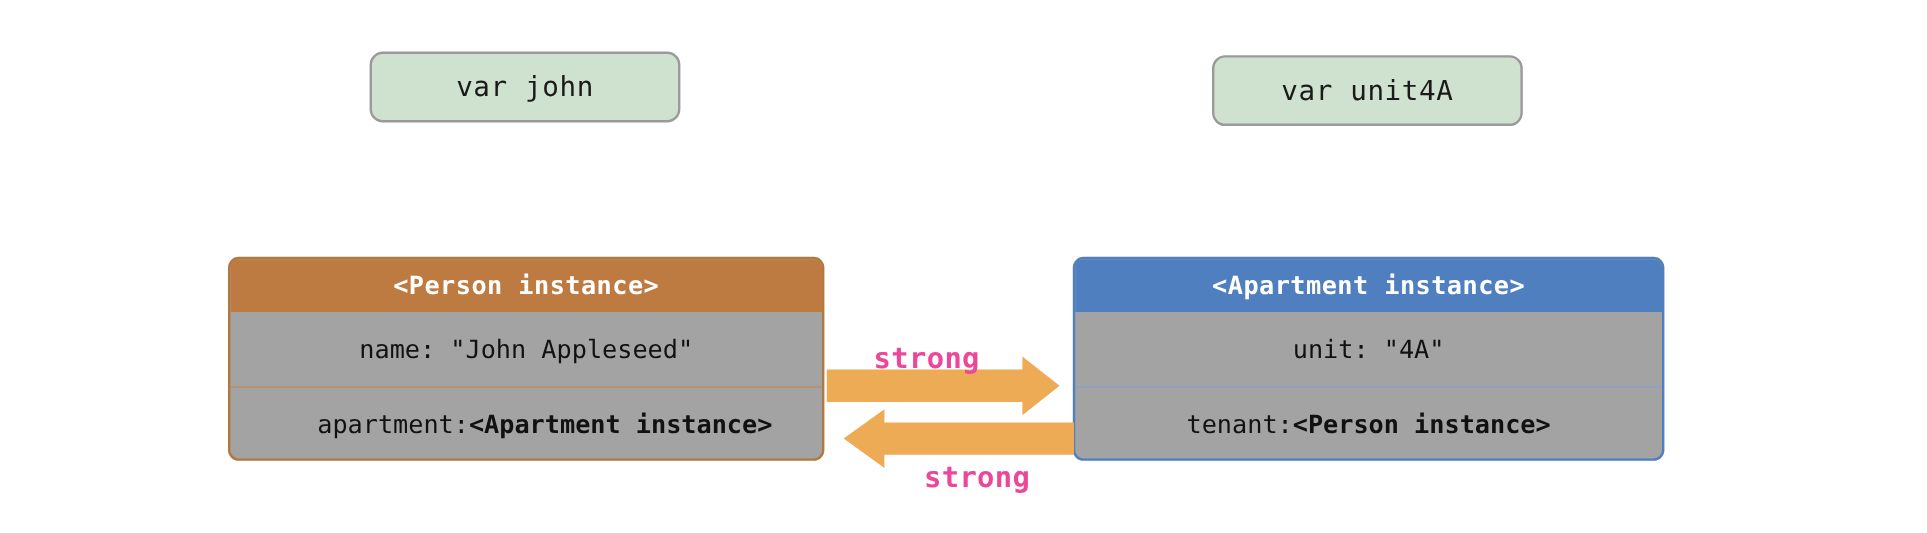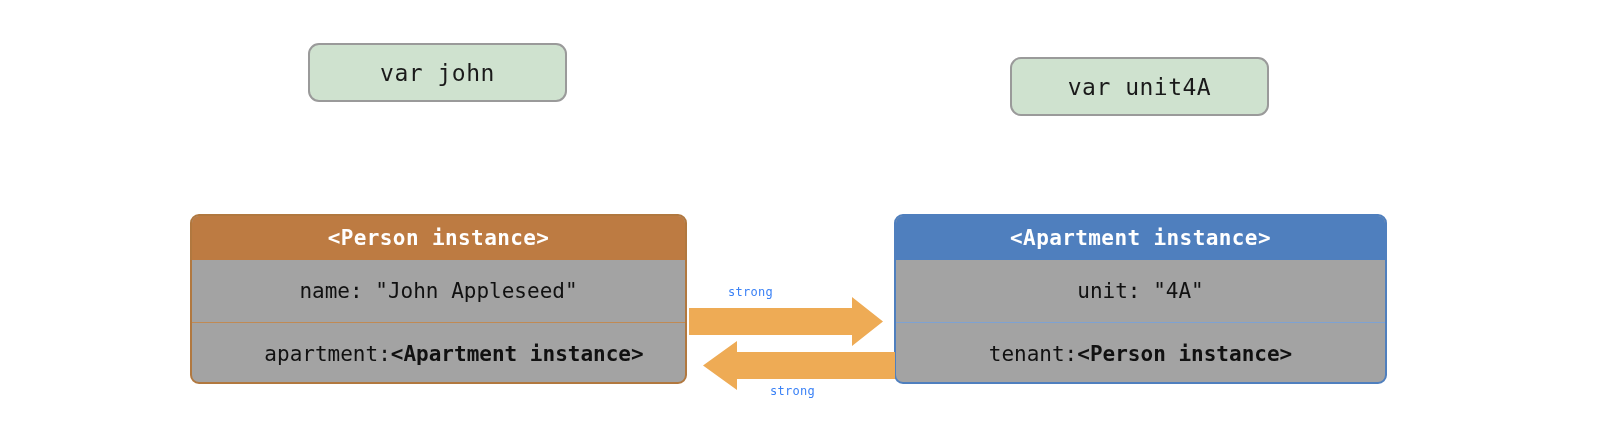--- a/index.html
+++ b/index.html
@@ -34,21 +34,21 @@
   }
   .var-box .var-label {
     font-family: "DejaVu Sans Mono", monospace;
     font-size: 23px;
     color: #1a1a1a;
     letter-spacing: 0.5px;
     white-space: nowrap;
   }
 
   #var-john  { left: 271px; top: 43px; width: 259px; height: 59px; }
-  #var-unit4a{ left: 973px; top: 57px; width: 259px; height: 59px; }
+  #var-unit4a{ left: 973px; top: 46px; width: 259px; height: 59px; }
 
   
   .instance {
     position: absolute;
     box-sizing: border-box;
     border-radius: 9px;
     overflow: hidden;
     background: #a3a3a3;
   }
   .instance .inst-header {
@@ -101,23 +101,23 @@
     position: absolute;
     left: 0; top: 0;
     width: 1606px;
     height: 444px;
     pointer-events: none;
   }
 
   .edge-label {
     position: absolute;
     font-family: "DejaVu Sans Mono", monospace;
-    font-size: 12px;
-    font-weight: normal;
-    color: #3b82f6;
+    font-size: 24px;
+    font-weight: bold;
+    color: #ec4899;
     white-space: nowrap;
     letter-spacing: 0.3px;
   }
   #label-strong-top    { left: 691px; top: 285px; }
   #label-strong-bottom { left: 733px; top: 384px; }
 </style>
 </head>
 <body>
 
 <div class="canvas">

